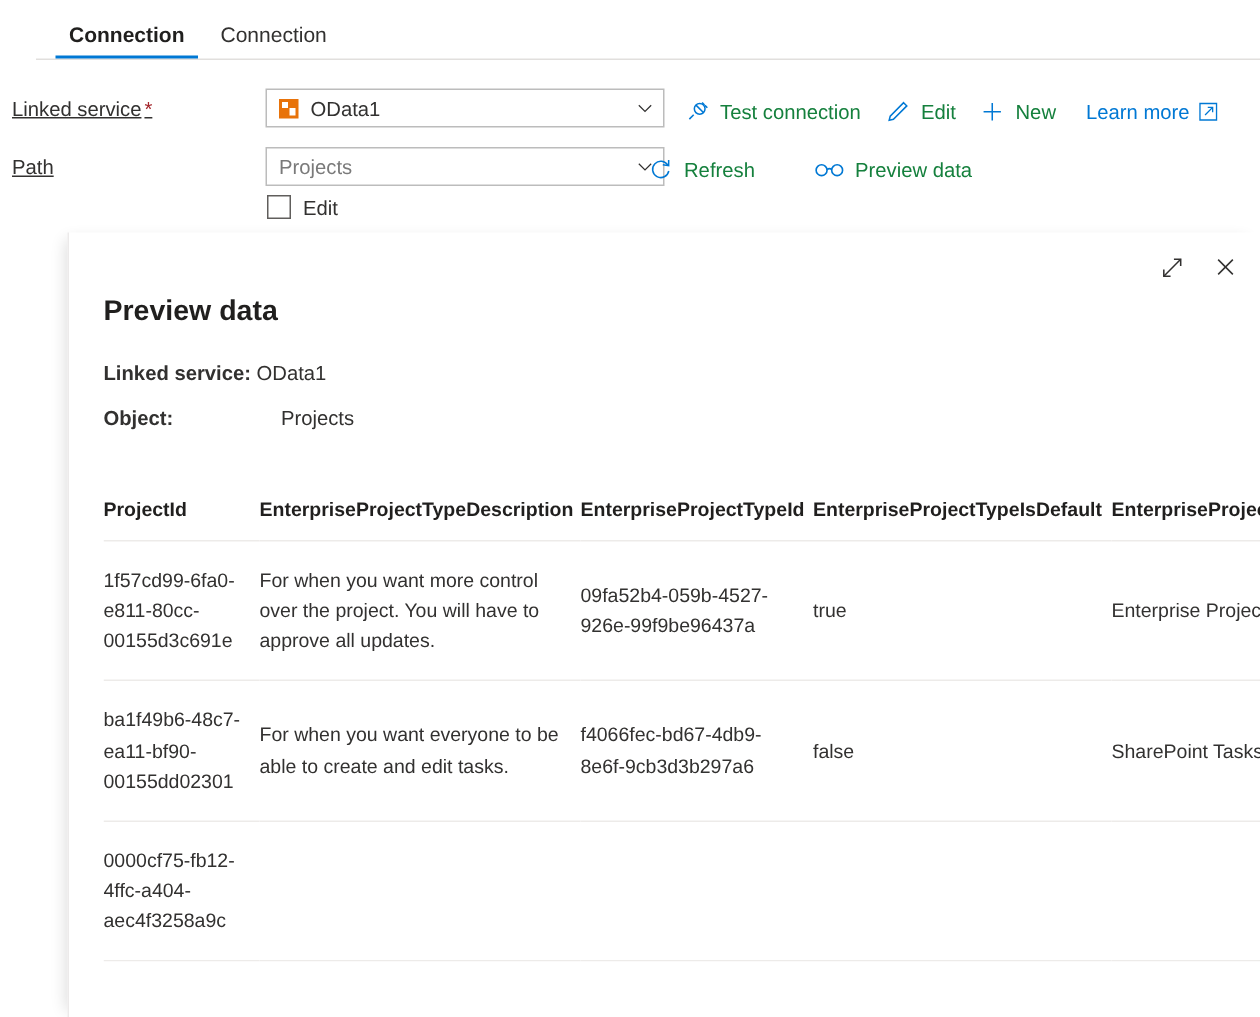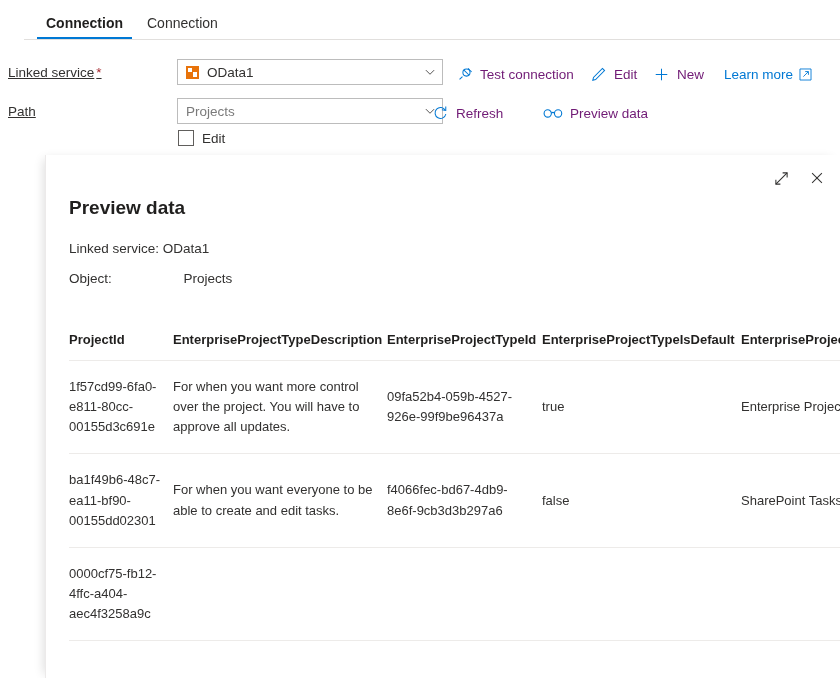--- a/index.html
+++ b/index.html
@@ -79,21 +79,21 @@
   }
   .chev {
     width: 12px; height: 12px; flex: none;
     display: block;
   }
 
   
   .cmd {
     position: absolute;
     display: flex; align-items: center;
-    font-size: 13.5px; color: #701a75;
+    font-size: 13.5px; color: #15803d;
     cursor: pointer; white-space: nowrap;
     height: 20px;
   }
   .cmd .ico { width: 17px; height: 17px; margin-right: 7px; flex:none; display:block;}
   .cmd.link { color: #0078d4; }
   .cmd.link .ico { margin-right: 0; margin-left: 6px; width: 13px; height: 13px;}
 
   
   .cbwrap {
     position: absolute;
@@ -132,21 +132,21 @@
 
   .panel-title {
     position: absolute; left: 23px; top: 42px;
     font-size: 19px; font-weight: 600; color: #201f1e;
   }
   .meta {
     position: absolute;
     font-size: 13.5px; color: #323130;
     white-space: nowrap;
   }
-  .meta .mk { color: #323130; }
+  .meta .mk { color: #323130; font-weight: bold; }
   .meta .mv { color: #323130; }
 
   
   .tablewrap {
     position: absolute;
     left: 23px; top: 177px;
     width: 772px;
     overflow: hidden;
   }
   table.grid {

